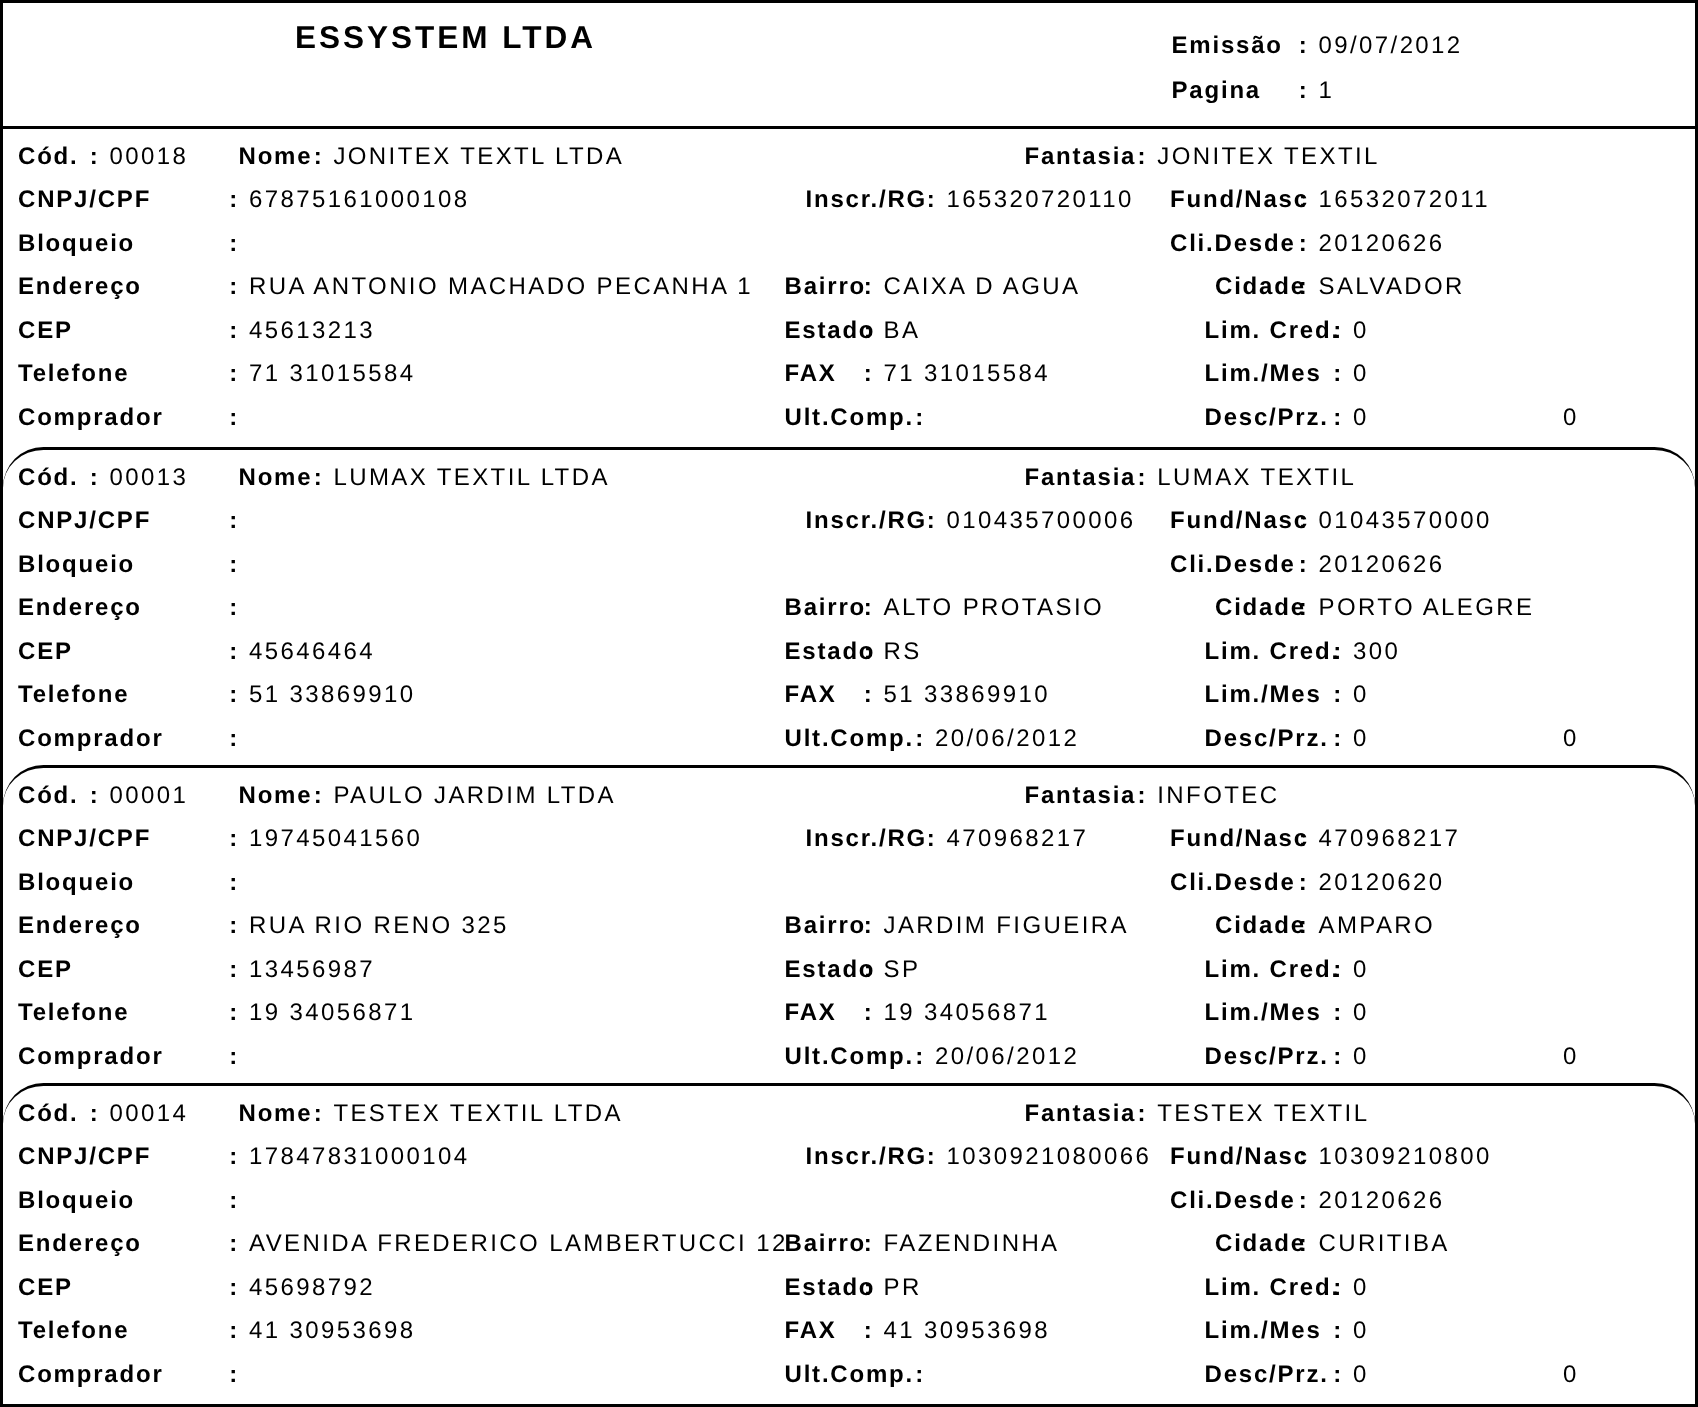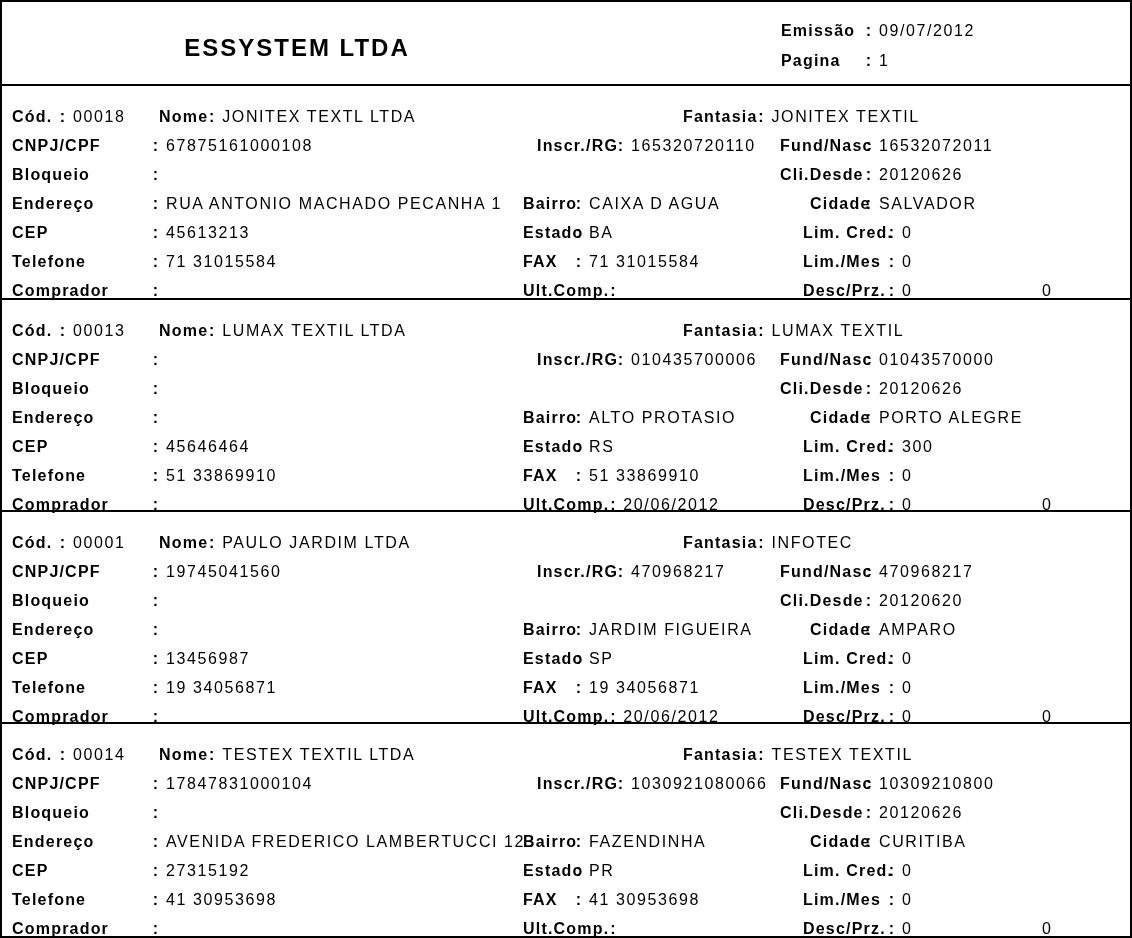--- a/index.html
+++ b/index.html
@@ -9,26 +9,26 @@
     box-sizing:border-box;
     border:2px solid #000;
     background:#fff;
     font-family:"Liberation Sans","DejaVu Sans",sans-serif;
     color:#000;
     overflow:hidden;
   }
   
   .report-header { position:relative; height:84px; border-bottom:2px solid #000; box-sizing:border-box; }
   .title-block { position:absolute; left:95px; top:12px; width:400px; text-align:center; }
-  .company-title { font-size:24px; font-weight:bold; letter-spacing:2px; white-space:nowrap;margin-top:20px; }
+  .company-title { font-size:21px; font-weight:bold; letter-spacing:2px; white-space:nowrap; }
   .report-subtitle { font-size:16px; letter-spacing:1.2px; margin-top:12px; white-space:nowrap; }
   .meta-block { position:absolute; left:779px; top:14px; }
   .meta-row { display:flex; height:30px; align-items:center; white-space:nowrap; }
   .records {}
-  .record { position:relative; height:212px; box-sizing:border-box; padding-top:16px; }
+  .record { position:relative; height:212px; box-sizing:border-box; padding-top:4px;border-radius:27px; }
   .record + .record { border-top:2px solid #000; }
   .row { position:relative; height:29px; }
   .pair { position:absolute; top:0; display:flex; align-items:baseline; white-space:nowrap; line-height:29px; }
   .lc { font-weight:bold; display:inline-block; letter-spacing:1.2px; font-size:16px; }
   .colon { font-weight:bold; display:inline-block; width:7px; text-align:center; font-size:16px; }
   .val { display:inline-block; margin-left:7px; font-size:16px; letter-spacing:1.6px; }
   .w140{width:140px}.w85{width:85px}.w84{width:84px}.w80{width:80px}.w55{width:55px}.w52{width:52px}.w47{width:47px}
   .vw86{width:86px}
   .abs1040 { position:absolute; left:1040px; top:0; font-size:16px; letter-spacing:1.6px; line-height:29px; }
 </style>
@@ -328,20 +328,21 @@
         <span class="pair" style="left:778px">
           <b class="lc w85">Cli.Desde</b>
           <b class="colon">:</b>
           <span class="val">20120620</span>
         </span>
       </div>
       <div class="row">
         <span class="pair" style="left:10px">
           <b class="lc w140">Endereço</b>
           <b class="colon">:</b>
+          <span class="val">RUA RIO RENO 325</span>
         </span>
         <span class="pair" style="left:521px">
           <b class="lc w52">Bairro</b>
           <b class="colon">:</b>
           <span class="val">JARDIM FIGUEIRA</span>
         </span>
         <span class="pair" style="left:808px">
           <b class="lc w55">Cidade</b>
           <b class="colon">:</b>
           <span class="val">AMPARO</span>
@@ -460,21 +461,21 @@
         <span class="pair" style="left:808px">
           <b class="lc w55">Cidade</b>
           <b class="colon">:</b>
           <span class="val">CURITIBA</span>
         </span>
       </div>
       <div class="row">
         <span class="pair" style="left:10px">
           <b class="lc w140">CEP</b>
           <b class="colon">:</b>
-          <span class="val">27315192</span>
+          <span class="val">45698792</span>
         </span>
         <span class="pair" style="left:521px">
           <b class="lc w52">Estado</b>
           <b class="colon">:</b>
           <span class="val">PR</span>
         </span>
         <span class="pair" style="left:801px">
           <b class="lc w85">Lim. Cred.</b>
           <b class="colon">:</b>
           <span class="val">0</span>

